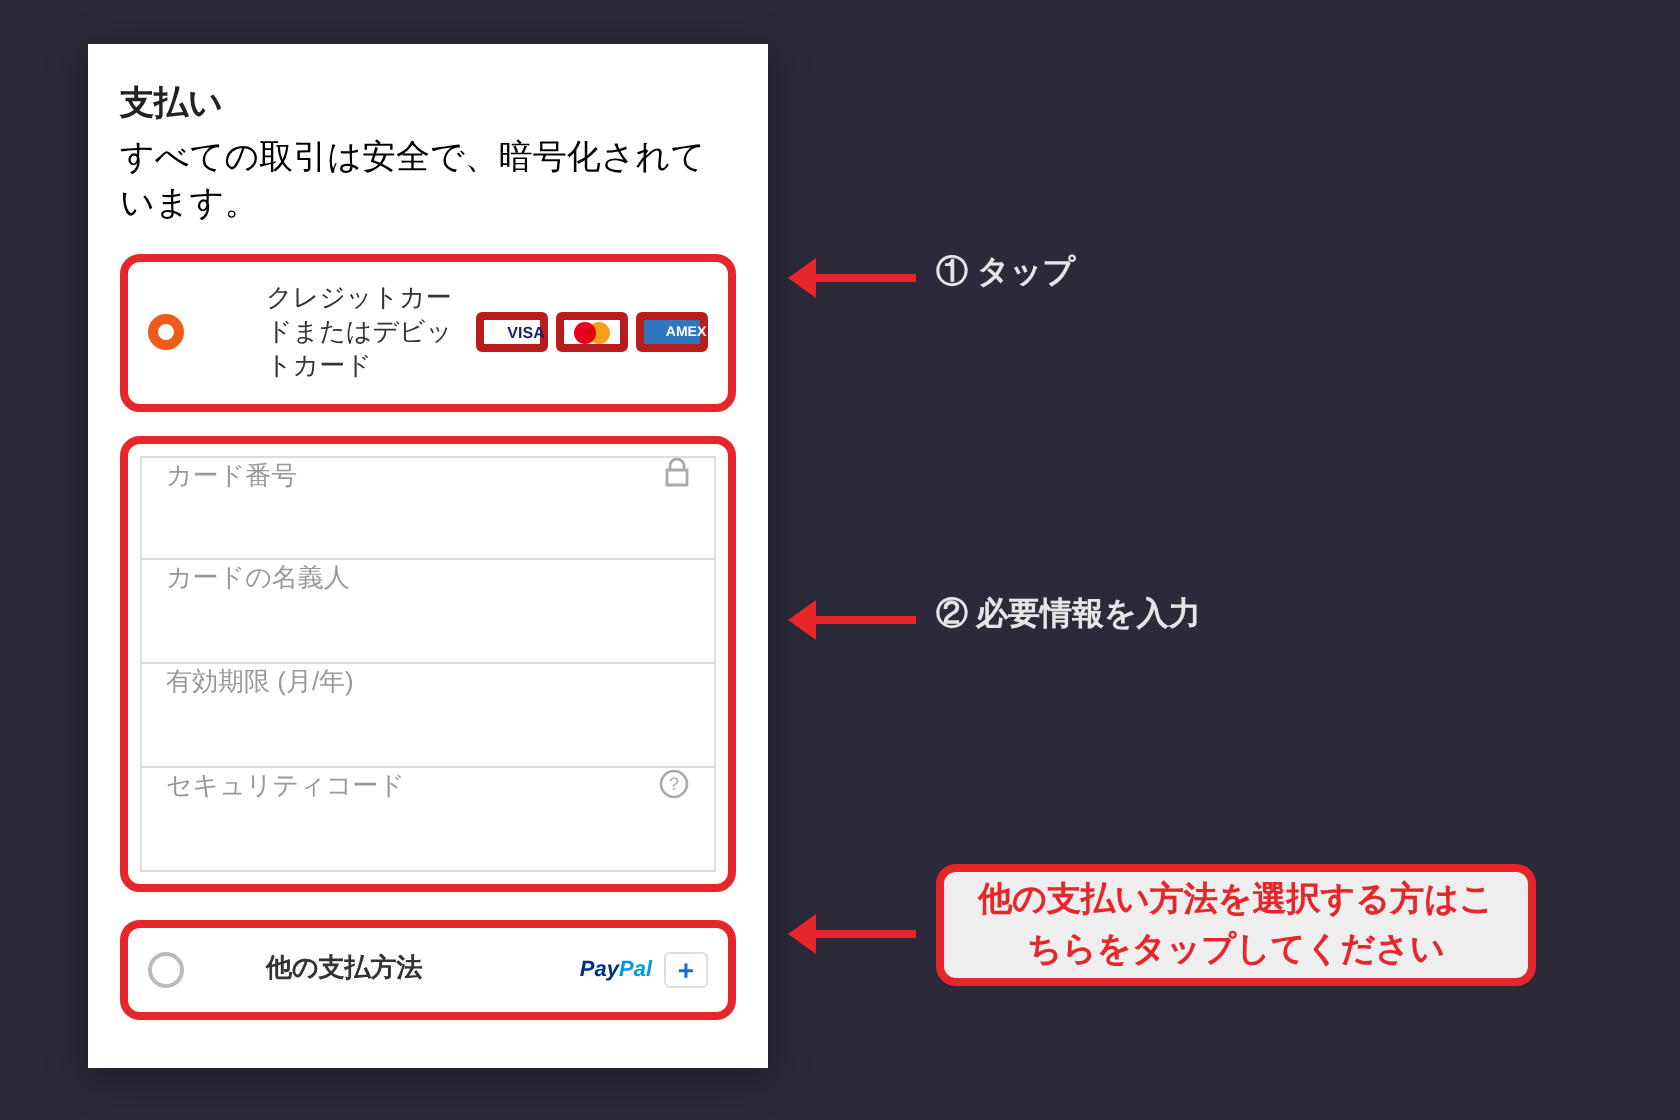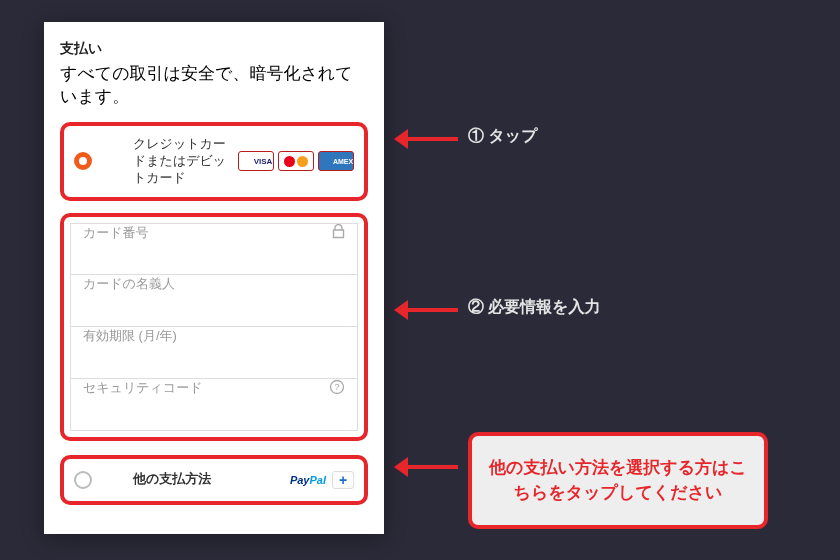--- a/index.html
+++ b/index.html
@@ -15,21 +15,21 @@
       position: absolute;
       left: 44px;
       top: 22px;
       width: 340px;
       height: 512px;
       background: #fff;
       box-shadow: 0 4px 20px rgba(0,0,0,0.3);
       padding: 18px 16px;
     }
     .header-title {
-      font-size: 14px;
+      font-size: 17px;
       font-weight: 700;
       color: #222;
       margin-bottom: 4px;
     }
     .header-sub {
       font-size: 17px;
       color: #000000;
       margin-bottom: 14px;
     }
     .highlight-box {
@@ -60,21 +60,21 @@
     .radio-label {
       font-size: 13px;
       color: #333;
       flex: 1;
       line-height: 1.3;
       margin-left: 31px;
     }
     .card-logos { display: flex; gap: 4px; }
     .card-logo {
       width: 36px; height: 20px;
-      border: 1px solid #b91c1c;
+      border: 4px solid #b91c1c;
       border-radius: 3px;
       display: flex;
       align-items: center;
       justify-content: center;
       font-size: 8px;
       font-weight: 700;
       position: relative;
       padding-left: 14px;
     }
     .visa { color: #1a1f71; }
@@ -148,21 +148,21 @@
       font-size: 16px;
     }
     .anno-box {
       position: absolute;
       border: 4px solid #e6262b;
       border-radius: 10px;
       background: rgba(255,255,255,0.92);
       color: #e6262b;
       font-weight: 700;
       font-size: 17px;
-      padding: 20px 14px;
+      padding: 2px 14px;
       text-align: center;
       line-height: 1.45;
     }
   </style>
 </head>
 <body>
 
 <div class="phone-panel">
   <div class="header-title">支払い</div>
   <div class="header-sub">すべての取引は安全で、暗号化されています。</div>

